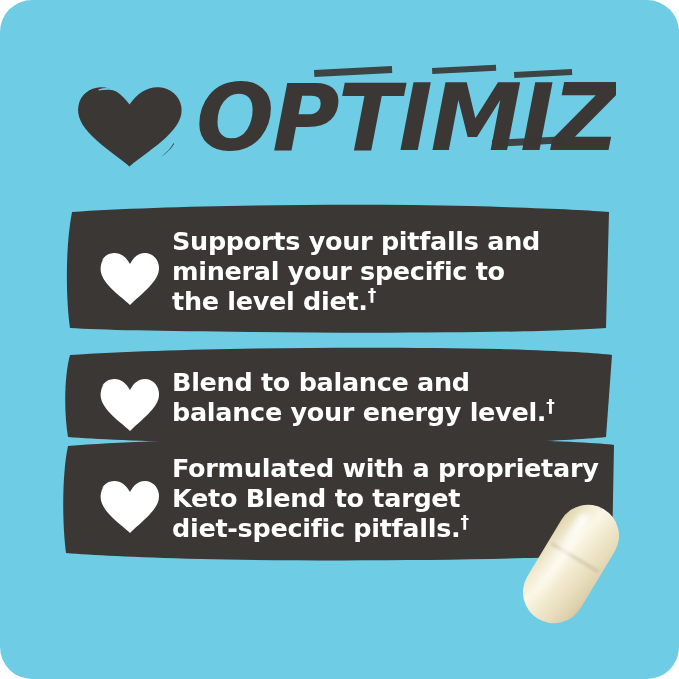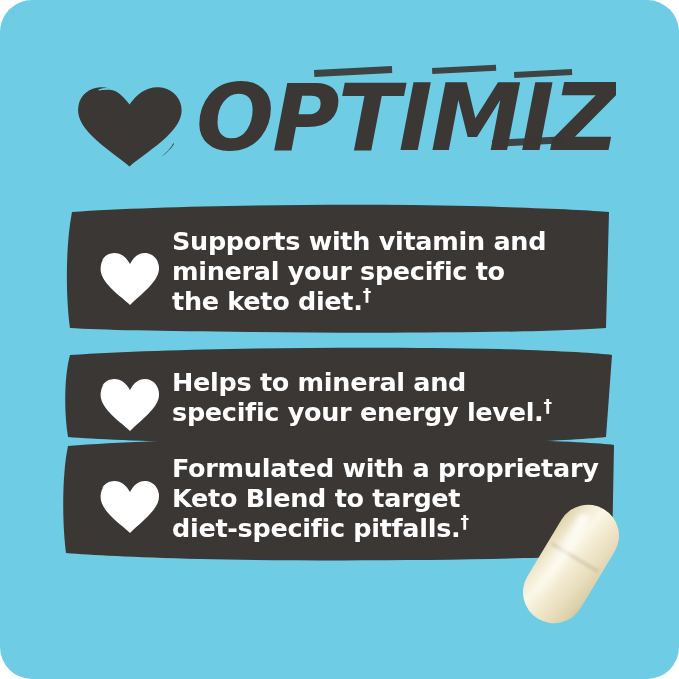--- a/index.html
+++ b/index.html
@@ -208,23 +208,23 @@
           C 4 28, 1.5 22, 3 15
           C 4.5 7.5, 10 3, 16.5 3
           C 23 3, 28.5 7.5, 32 14
           C 35.5 7, 41 2.6, 47.5 3
           C 54 3.4, 59.5 8, 60.8 15.5
           C 62 23, 58.5 29, 52 36
           C 45.5 43, 36.5 50.5, 32 55 Z"></path>
         <path fill="#ffffff" d="M4 10 c2-3 5-5.5 8.5-6.5 -3.5 2.5-6 5-8.5 6.5z"></path>
       </svg>
     </div>
-    <div class="banner-text"><span>Supports with vitamin and</span>
+    <div class="banner-text"><span>Supports your pitfalls and</span>
 <span>mineral your specific to</span>
-<span>the keto diet.</span><span class="dag">†</span></div>
+<span>the level diet.</span><span class="dag">†</span></div>
   </div>
 
   <div class="banner" id="banner-2">
     <div class="shape">
       <svg viewBox="0 0 679 105" preserveAspectRatio="none" aria-hidden="true">
         <path fill="#3a3735" d="M70 10
           C 180 3, 360 1, 500 4
           C 560 6, 598 8, 612 10
           L 606 92
           C 540 99, 350 101, 210 98
@@ -239,22 +239,22 @@
           C 4 28, 1.5 22, 3 15
           C 4.5 7.5, 10 3, 16.5 3
           C 23 3, 28.5 7.5, 32 14
           C 35.5 7, 41 2.6, 47.5 3
           C 54 3.4, 59.5 8, 60.8 15.5
           C 62 23, 58.5 29, 52 36
           C 45.5 43, 36.5 50.5, 32 55 Z"></path>
         <path fill="#ffffff" d="M4 10 c2-3 5-5.5 8.5-6.5 -3.5 2.5-6 5-8.5 6.5z"></path>
       </svg>
     </div>
-    <div class="banner-text"><span>Helps to mineral and</span>
-<span>specific your energy level.</span><span class="dag">†</span></div>
+    <div class="banner-text"><span>Blend to balance and</span>
+<span>balance your energy level.</span><span class="dag">†</span></div>
   </div>
 
   <div class="banner" id="banner-3">
     <div class="shape">
       <svg viewBox="0 0 679 135" preserveAspectRatio="none" aria-hidden="true">
         <path fill="#3a3735" d="M68 12
           C 170 4, 350 2, 490 5
           C 555 7, 600 9, 614 11
           L 612 120
           C 540 126, 340 128, 200 125

